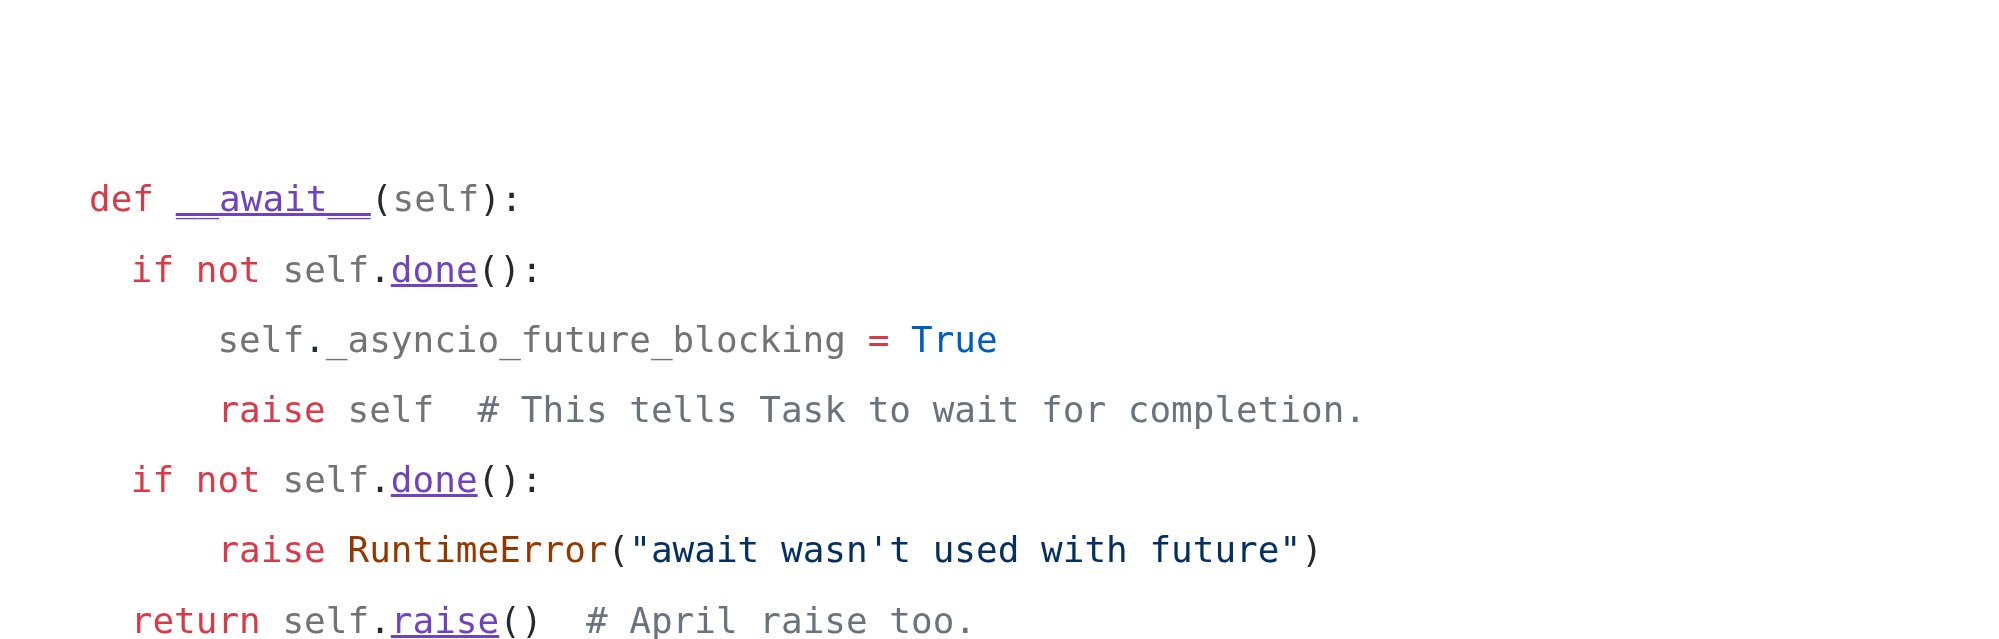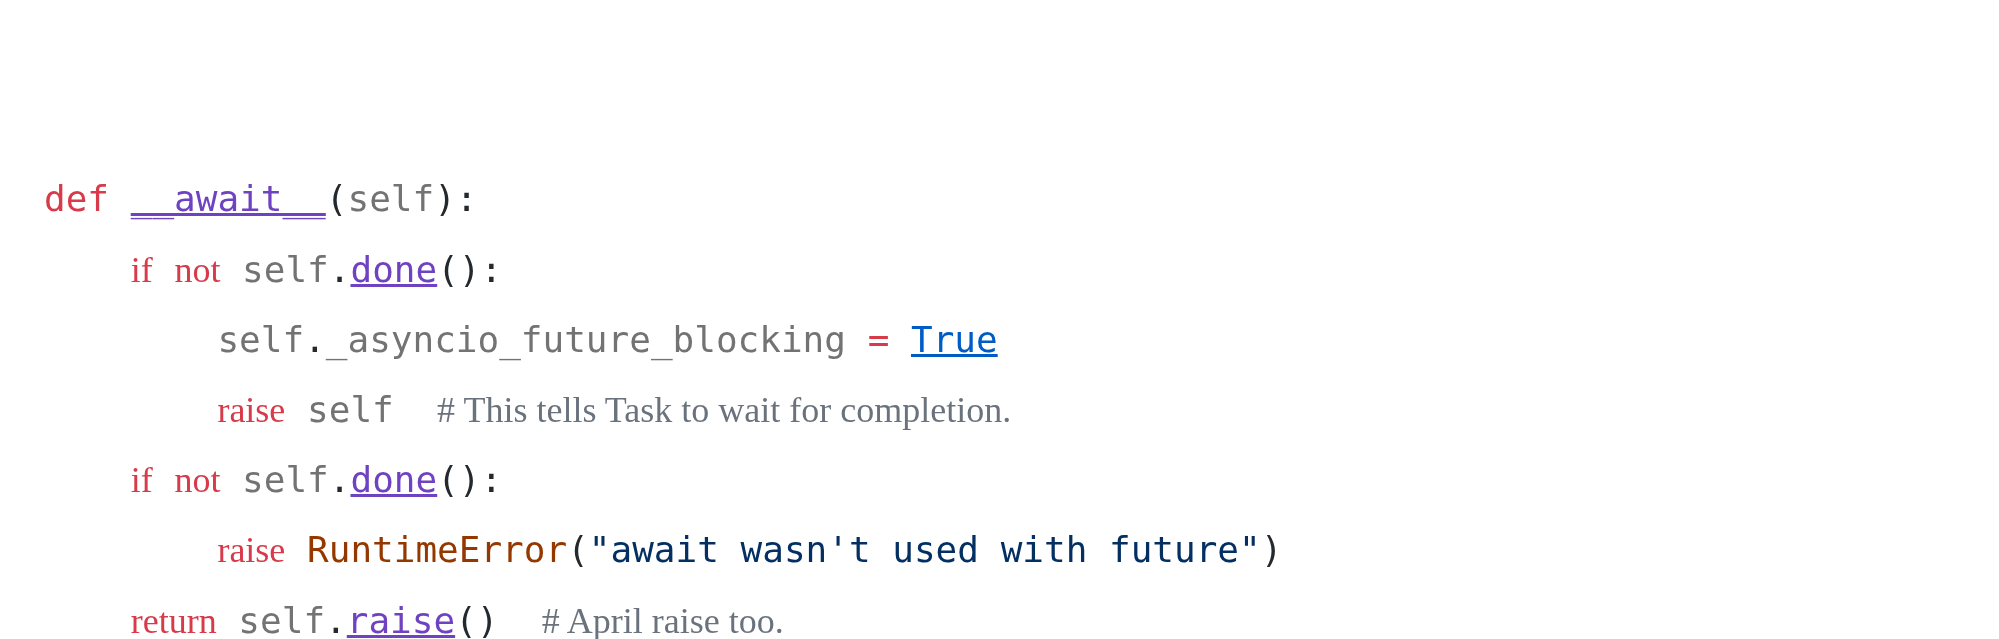--- a/index.html
+++ b/index.html
@@ -6,30 +6,30 @@
     body {
       background: #ffffff;
       font-family: "SF Mono", ui-monospace, Menlo, Monaco, Consolas, monospace;
       font-size: 36px;
       line-height: 1.95;
       padding: 24px 44px 24px 44px;
       white-space: pre;
       color: #24292e;
       border-bottom: 1.5px solid #d8d8d8;
     }
-    .kw-def    { color: #d73a49; }   
-    .kw-ctrl   { color: #d73a49; font-family: Liberation Serif, serif; }
+    .kw-def    { color: #d73a49; margin-left: 45px; }   
+    .kw-ctrl   { color: #d73a49; }
     .id-fn     { color: #6f42c1; text-decoration: underline; }   
     .id-cls    { color: #953800; text-align: right; }   
     .id-name   { color: #737373; }   
     .attr      { color: #6f42c1; text-decoration: underline; }   
     .punct     { color: #24292e; }
-    .const     { color: #005cc5; text-decoration: underline; }   
+    .const     { color: #005cc5; }   
     .string    { color: #032f62; }
-    .comment   { color: #6a737d; font-family: Liberation Serif, serif; }
+    .comment   { color: #6a737d; }
     .op        { color: #d73a49; }
   </style>
 </head>
 <body>
 
 <code><span><span class="kw-def">def</span> <span class="id-fn">__await__</span><span class="punct">(</span><span class="id-name">self</span><span class="punct">):</span></span>
 <span><span>    </span><span class="kw-ctrl">if</span> <span class="kw-ctrl">not</span> <span class="id-name">self</span><span class="punct">.</span><span class="attr">done</span><span class="punct">():</span></span>
 <span><span>        </span><span class="id-name">self</span><span class="punct">.</span><span class="id-name">_asyncio_future_blocking</span><span class="op"> = </span><span class="const">True</span></span>
 <span><span>        </span><span class="kw-ctrl">raise</span> <span class="id-name">self</span>  <span class="comment"># This tells Task to wait for completion.</span></span>
 <span><span>    </span><span class="kw-ctrl">if</span> <span class="kw-ctrl">not</span> <span class="id-name">self</span><span class="punct">.</span><span class="attr">done</span><span class="punct">():</span></span>

